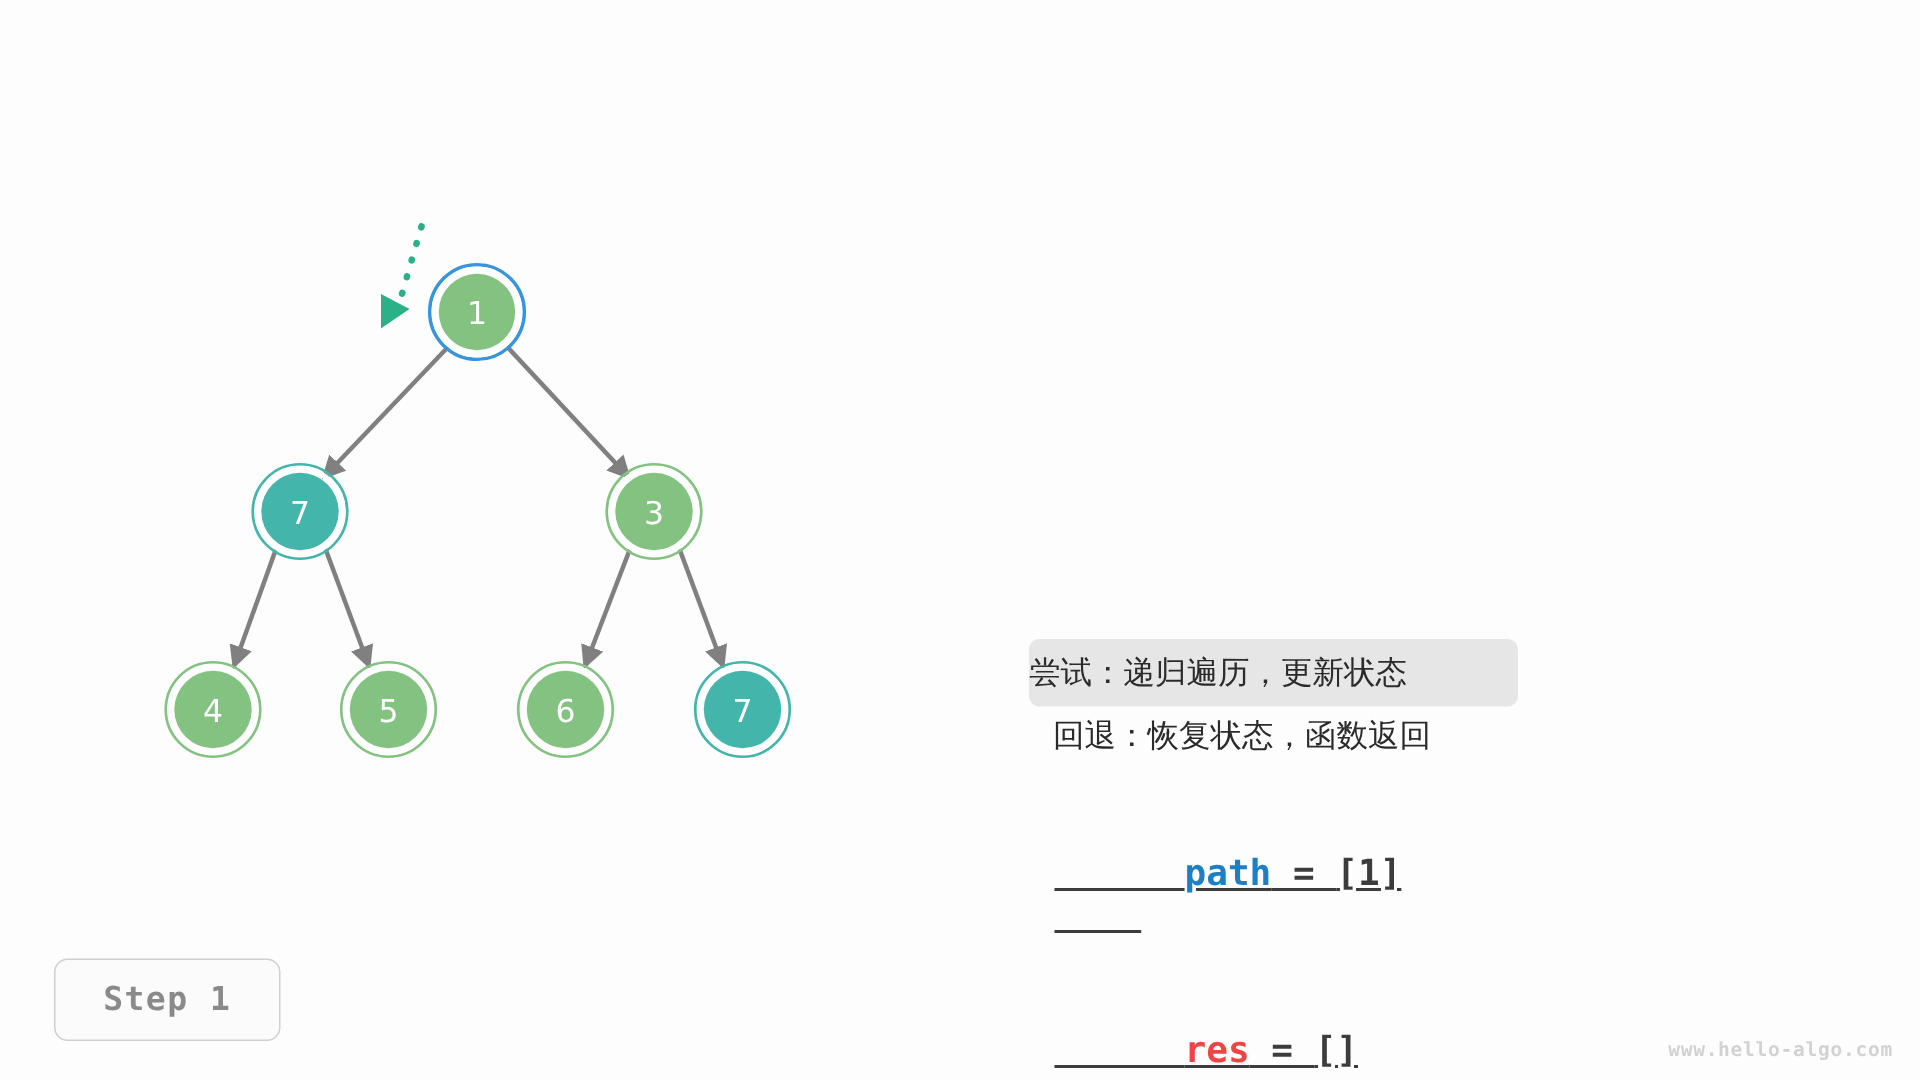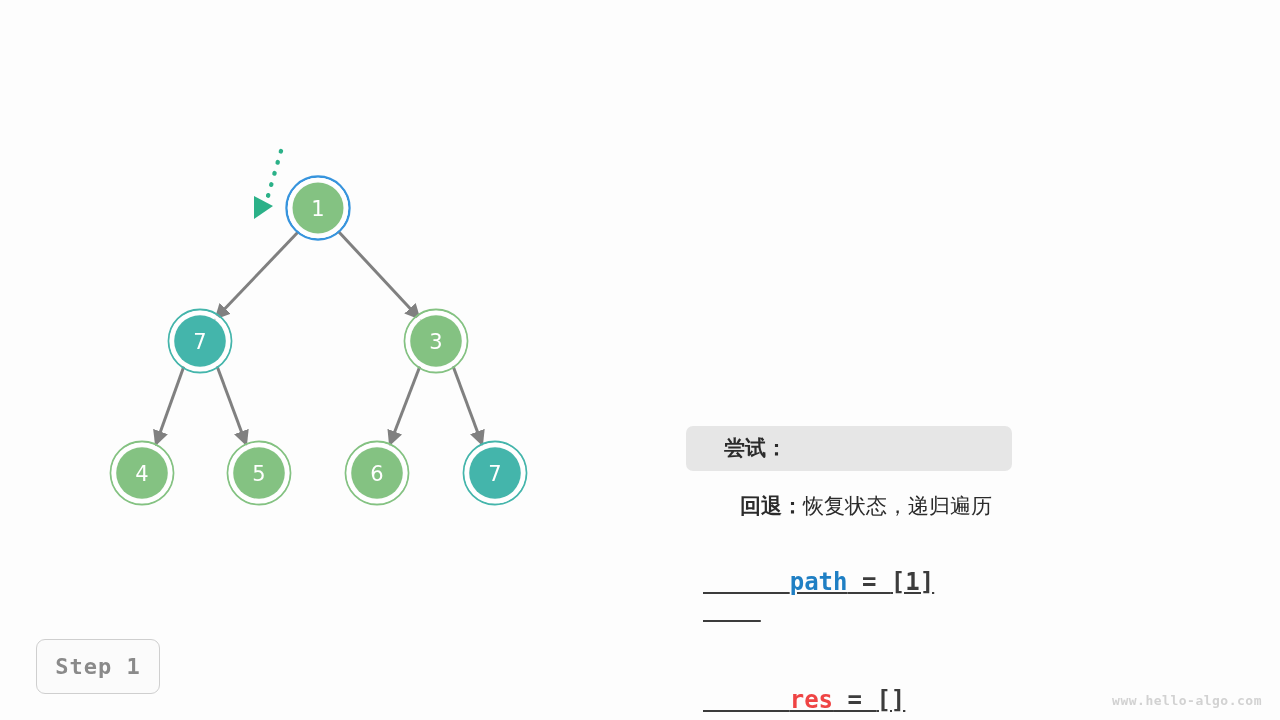--- a/index.html
+++ b/index.html
@@ -64,23 +64,22 @@
   .hl-band {
     position: absolute;
     left: 0px;
     top: 216px;
     width: 326px;
     height: 45px;
     background: #e6e6e6;
     border-radius: 7px;
   }
   .lbl-bold {
-    font-weight: bold;
+    font-weight: normal;
     color: #2b2b2b;
-    padding-left: 38px;
   }
   .info-text {
     color: #2b2b2b;
   }
 
   .code-line {
     position: absolute;
     left: 0;
     font-family: "DejaVu Sans Mono", "Liberation Mono", monospace;
     font-size: 24px;
@@ -92,21 +91,21 @@
   .var-path { color: #1f7fc4; }
   .var-res  { color: #ef4444; }
   .code-eq  { color: #3c3c3c; font-weight: bold; }
   .code-val { color: #3c3c3c; font-weight: bold; }
 
   
   #step-badge {
     position: absolute;
     left: 36px;
     top: 639px;
-    width: 124px;
+    width: 151px;
     height: 55px;
     box-sizing: border-box;
     border: 1px solid #cfcfcf;
     border-radius: 9px;
     background: #fbfbfb;
     display: flex;
     align-items: center;
     justify-content: center;
   }
   #step-badge .step-text {
@@ -207,25 +206,26 @@
       <path d="M 254 196 L 273 206 L 254 219 Z" fill="#2bb188"></path>
     </g>
   </svg>
 
   <div id="info-panel">
 
     <div class="hl-band"></div>
 
     <div class="info-row info-line" style="top:219px; height:38px;">
       <span class="lbl-bold">尝试：</span>
-    </div>
-
-    <div class="info-row info-line" style="top:277px; height:38px; left:16px;">
+      <span class="info-text">递归遍历，更新状态</span>
+    </div>
+
+    <div class="info-row info-line" style="top:261px; height:38px; left:16px;">
       <span class="lbl-bold">回退：</span>
-      <span class="info-text">恢复状态，递归遍历</span>
+      <span class="info-text">恢复状态，函数返回</span>
     </div>
 
     <div class="code-line" style="top:330px; left:17px;">
       <span class="var-path">path</span><span class="code-eq"> = </span><span class="code-val">[1]</span>
     </div>
 
     <div class="code-line" style="top:448px; left:17px;">
       <span class="var-res">res</span><span class="code-eq"> = </span><span class="code-val">[]</span>
     </div>
   </div>

